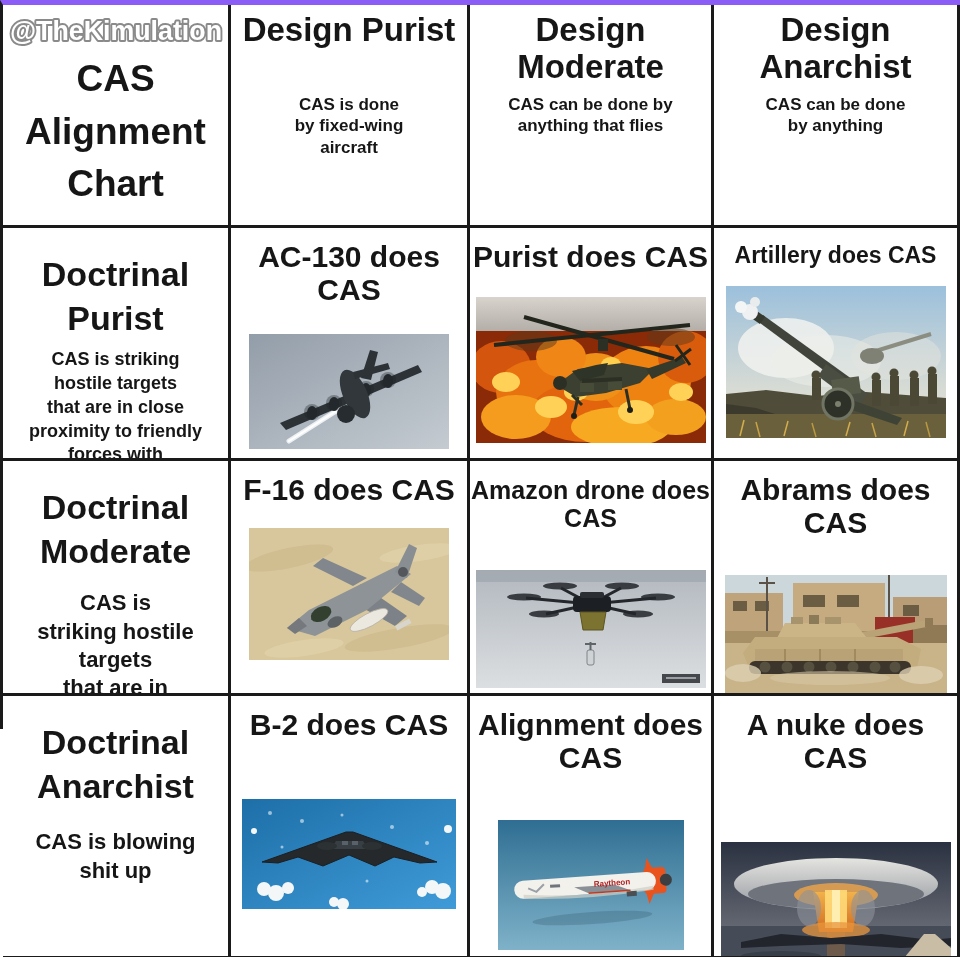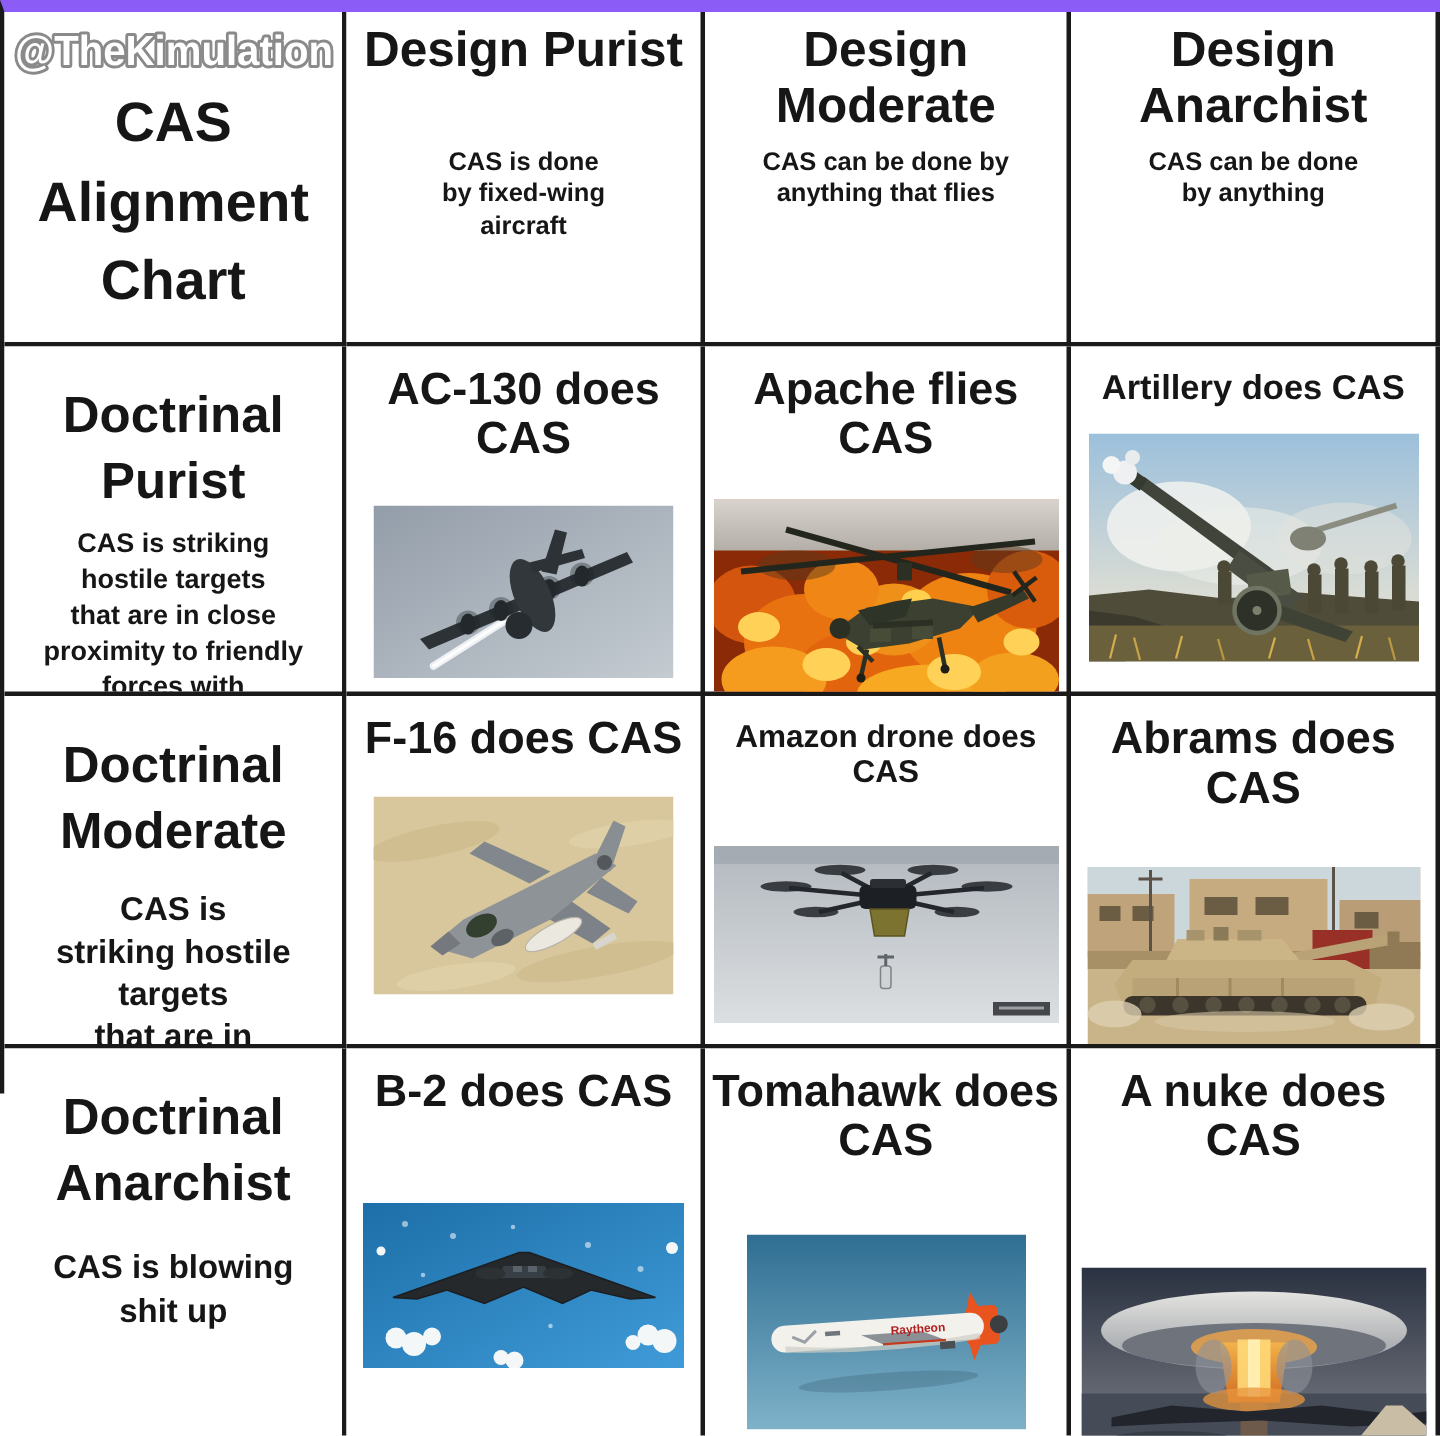--- a/index.html
+++ b/index.html
@@ -1,21 +1,21 @@
 <!DOCTYPE html>
 <html><head>
 <meta charset="utf-8">
 <style>
   *{box-sizing:border-box;margin:0;padding:0}
   html,body{width:960px;height:957px;background:#fff;overflow:hidden}
   body{font-family:"Liberation Sans","DejaVu Sans",sans-serif;color:#161616}
   .grid{display:grid;width:960px;height:729px;
         grid-template-columns:228px 239px 244px 246px;
         grid-template-rows:223px 233px 235px 263px;
-        border-top:8px solid #8b5cf6;border-left:3px solid #1a1a1a}
+        border-top:5px solid #8b5cf6;border-left:3px solid #1a1a1a}
   .cell{border-right:3px solid #1a1a1a;border-bottom:3px solid #1a1a1a;
         background:#fff;overflow:hidden;text-align:center}
   
   .corner{padding-top:2px}
   .wm-svg{display:block;margin:2px auto 0}
   .chart-title{font-size:37px;font-weight:bold;line-height:1.42;white-space:pre-line;margin-top:0}
   
   .colhead{padding-top:7px}
   .head-label{font-size:33px;font-weight:bold;line-height:1.12;white-space:pre-line;min-height:82px}
   .head-desc{font-size:17px;font-weight:bold;line-height:1.26;white-space:pre-line}
@@ -23,21 +23,21 @@
   .rowhead{padding-top:24px}
   .row-label{font-size:34px;font-weight:bold;line-height:1.3;white-space:pre-line}
   .row-desc{font-weight:bold;white-space:pre-line}
   .r1 .row-desc{font-size:18px;line-height:1.32;margin-top:8px}
   .r2 .row-desc{font-size:22px;line-height:1.28;margin-top:16px}
   .r3 .row-desc{font-size:22px;line-height:1.3;margin-top:20px}
   
   .photo-cell{padding-top:12px}
   .caption{font-size:30px;font-weight:bold;line-height:1.1}
   .c-artillery .caption{font-size:23px;padding-top:3px}
-  .c-drone .caption{font-size:21px;padding-top:4px}
+  .c-drone .caption{font-size:25px;padding-top:4px}
   .photo{display:flex;justify-content:center}
   .photo svg{display:block}
   .c-ac130 .photo{margin-top:28px}
   .c-apache .photo{margin-top:24px}
   .c-artillery .photo{margin-top:18px}
   .c-f16 .photo{margin-top:22px}
   .c-drone .photo{margin-top:38px}
   .c-abrams .photo{margin-top:36px}
   .c-b2 .photo{margin-top:58px}
   .c-tomahawk .photo{margin-top:46px}
@@ -113,21 +113,21 @@
         <ellipse cx="139" cy="47" rx="5" ry="7" fill="#22282c"></ellipse>
         <ellipse cx="106" cy="60" rx="12" ry="26" fill="#31373b" transform="rotate(-24 106 60)"></ellipse>
         <circle cx="97" cy="80" r="9" fill="#262c30"></circle>
         <polygon points="112,44 121,16 129,18 122,46" fill="#2c3236"></polygon>
         <polygon points="104,38 139,29 141,35 106,45" fill="#2c3236"></polygon>
       </svg>
     </div>
   </div>
 
   <div class="cell photo-cell c-apache">
-    <div class="caption">Apache flies CAS</div>
+    <div class="caption">Purist does CAS</div>
     <div class="photo">
       <svg width="230" height="146" viewBox="0 0 230 146">
         <defs>
           <linearGradient id="apsky" x1="0" y1="0" x2="0" y2="1">
             <stop offset="0" stop-color="#d8d4cd"></stop>
               <stop offset="1" stop-color="#b3afa8"></stop>
           </linearGradient>
         </defs>
         <rect width="230" height="146" fill="#8a2a06"></rect>
         <rect width="230" height="34" fill="url(#apsky)"></rect>
@@ -391,21 +391,21 @@
         <polygon points="94,42 121,42 126,50 89,50" fill="#383f44"></polygon>
         <rect x="100" y="42" width="6" height="4" fill="#59626a"></rect>
         <rect x="110" y="42" width="6" height="4" fill="#59626a"></rect>
         <ellipse cx="85" cy="47" rx="10" ry="4" fill="#2c3134"></ellipse>
         <ellipse cx="130" cy="47" rx="10" ry="4" fill="#2c3134"></ellipse>
       </svg>
     </div>
   </div>
 
   <div class="cell photo-cell c-tomahawk">
-    <div class="caption">Tomahawk does CAS</div>
+    <div class="caption">Alignment does CAS</div>
     <div class="photo">
       <svg width="186" height="130" viewBox="0 0 186 130">
         <defs>
           <linearGradient id="thbg" x1="0" y1="0" x2="0" y2="1">
             <stop offset="0" stop-color="#2f6e92"></stop>
               <stop offset="1" stop-color="#7fb2c9"></stop>
           </linearGradient>
         </defs>
         <rect width="186" height="130" fill="url(#thbg)"></rect>
         <g transform="rotate(-4 93 64)">

